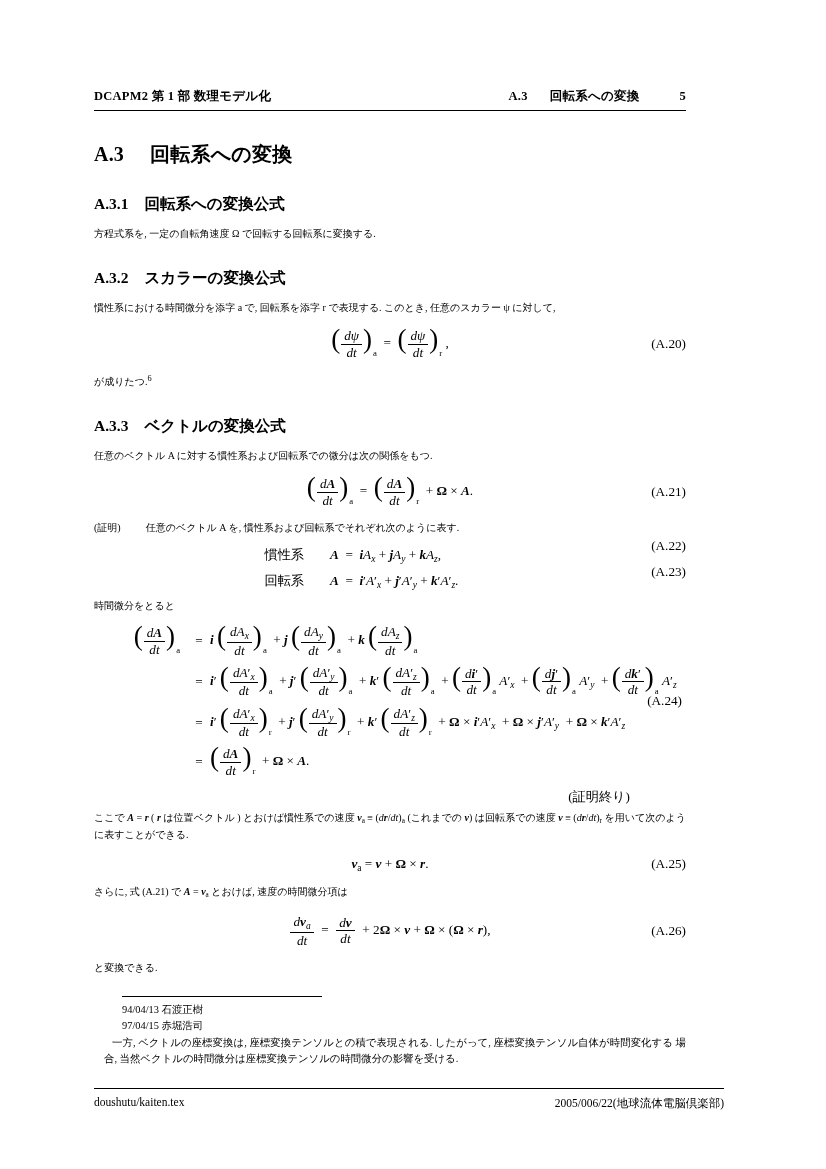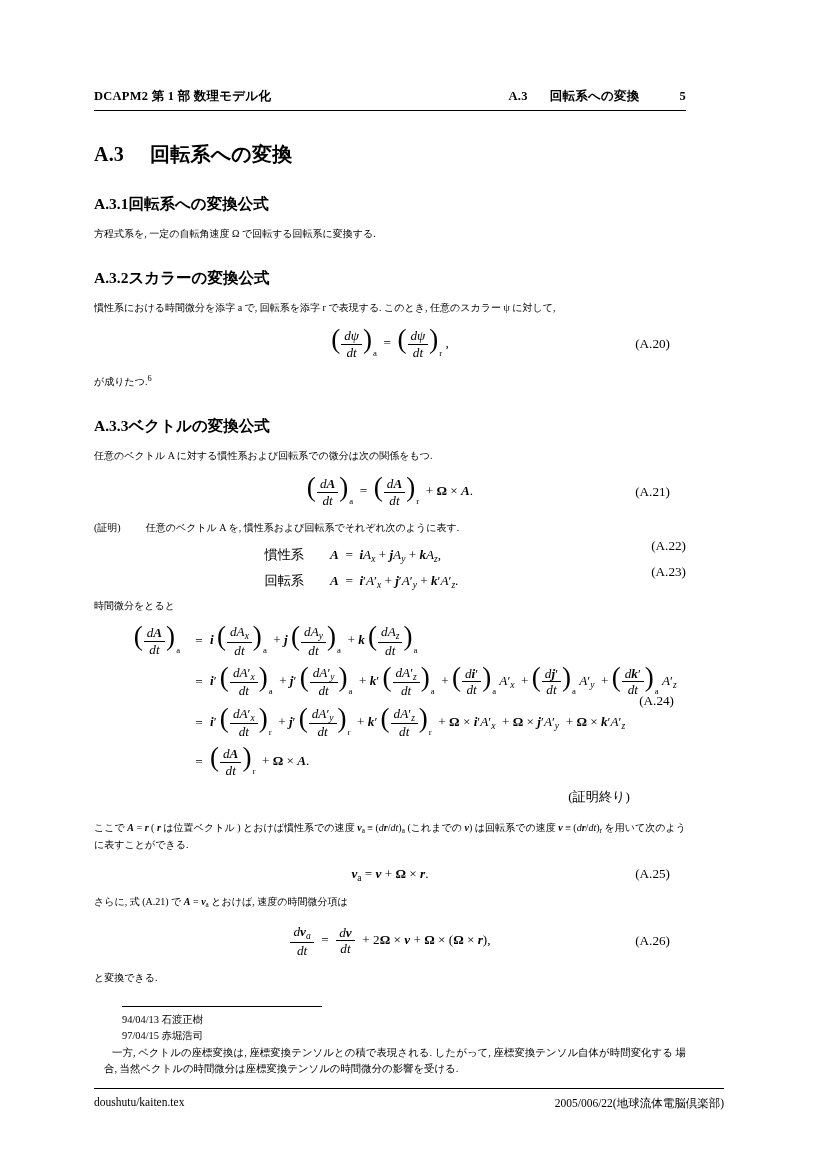--- a/index.html
+++ b/index.html
@@ -53,21 +53,21 @@
     font-weight: bold;
     margin: 0 0 22px 0;
     letter-spacing: 0.01em;
   }
   h1.sec .num { margin-right: 26px; }
   h2.sub {
     font-size: 15.5px;
     font-weight: bold;
     margin: 26px 0 11px 0;
   }
-  h2.sub .num { }
+  h2.sub .num { margin-right: 16px; }
 
   p.body {
     font-size: 10px;
     line-height: 1.62;
     margin: 0 0 10px 0;
     text-align: justify;
   }
 
   
   .math {
@@ -116,21 +116,21 @@
 
   
   .eqline {
     position: relative;
     text-align: center;
     font-size: 13.2px;
     margin: 12px 0 12px 0;
   }
   .eqno {
     position: absolute;
-    right: 16px;
+    right: 0;
     top: 50%;
     transform: translateY(-50%);
     font-size: 13.2px;
   }
 
   
   .named-eq {
     position: relative;
     font-size: 13.2px;
     margin: 8px 0;
@@ -165,27 +165,27 @@
     width: 22px;
     text-align: center;
   }
   .align-row .rhs {
     flex: 1;
     text-align: left;
     white-space: nowrap;
   }
   .align-block .eqno {
     position: absolute;
-    right: 12px;
+    right: 4px;
   }
 
   .qed {
     text-align: right;
     font-size: 13.2px;
-    margin: 10px 0 14px 0;
+    margin: 10px 0 4px 0;
     padding-right: 56px;
   }
 
   
   .fn-rule {
     width: 200px;
     border-bottom: 0.8px solid #000;
     margin: 20px 0 5px 28px;
   }
   .fn {

